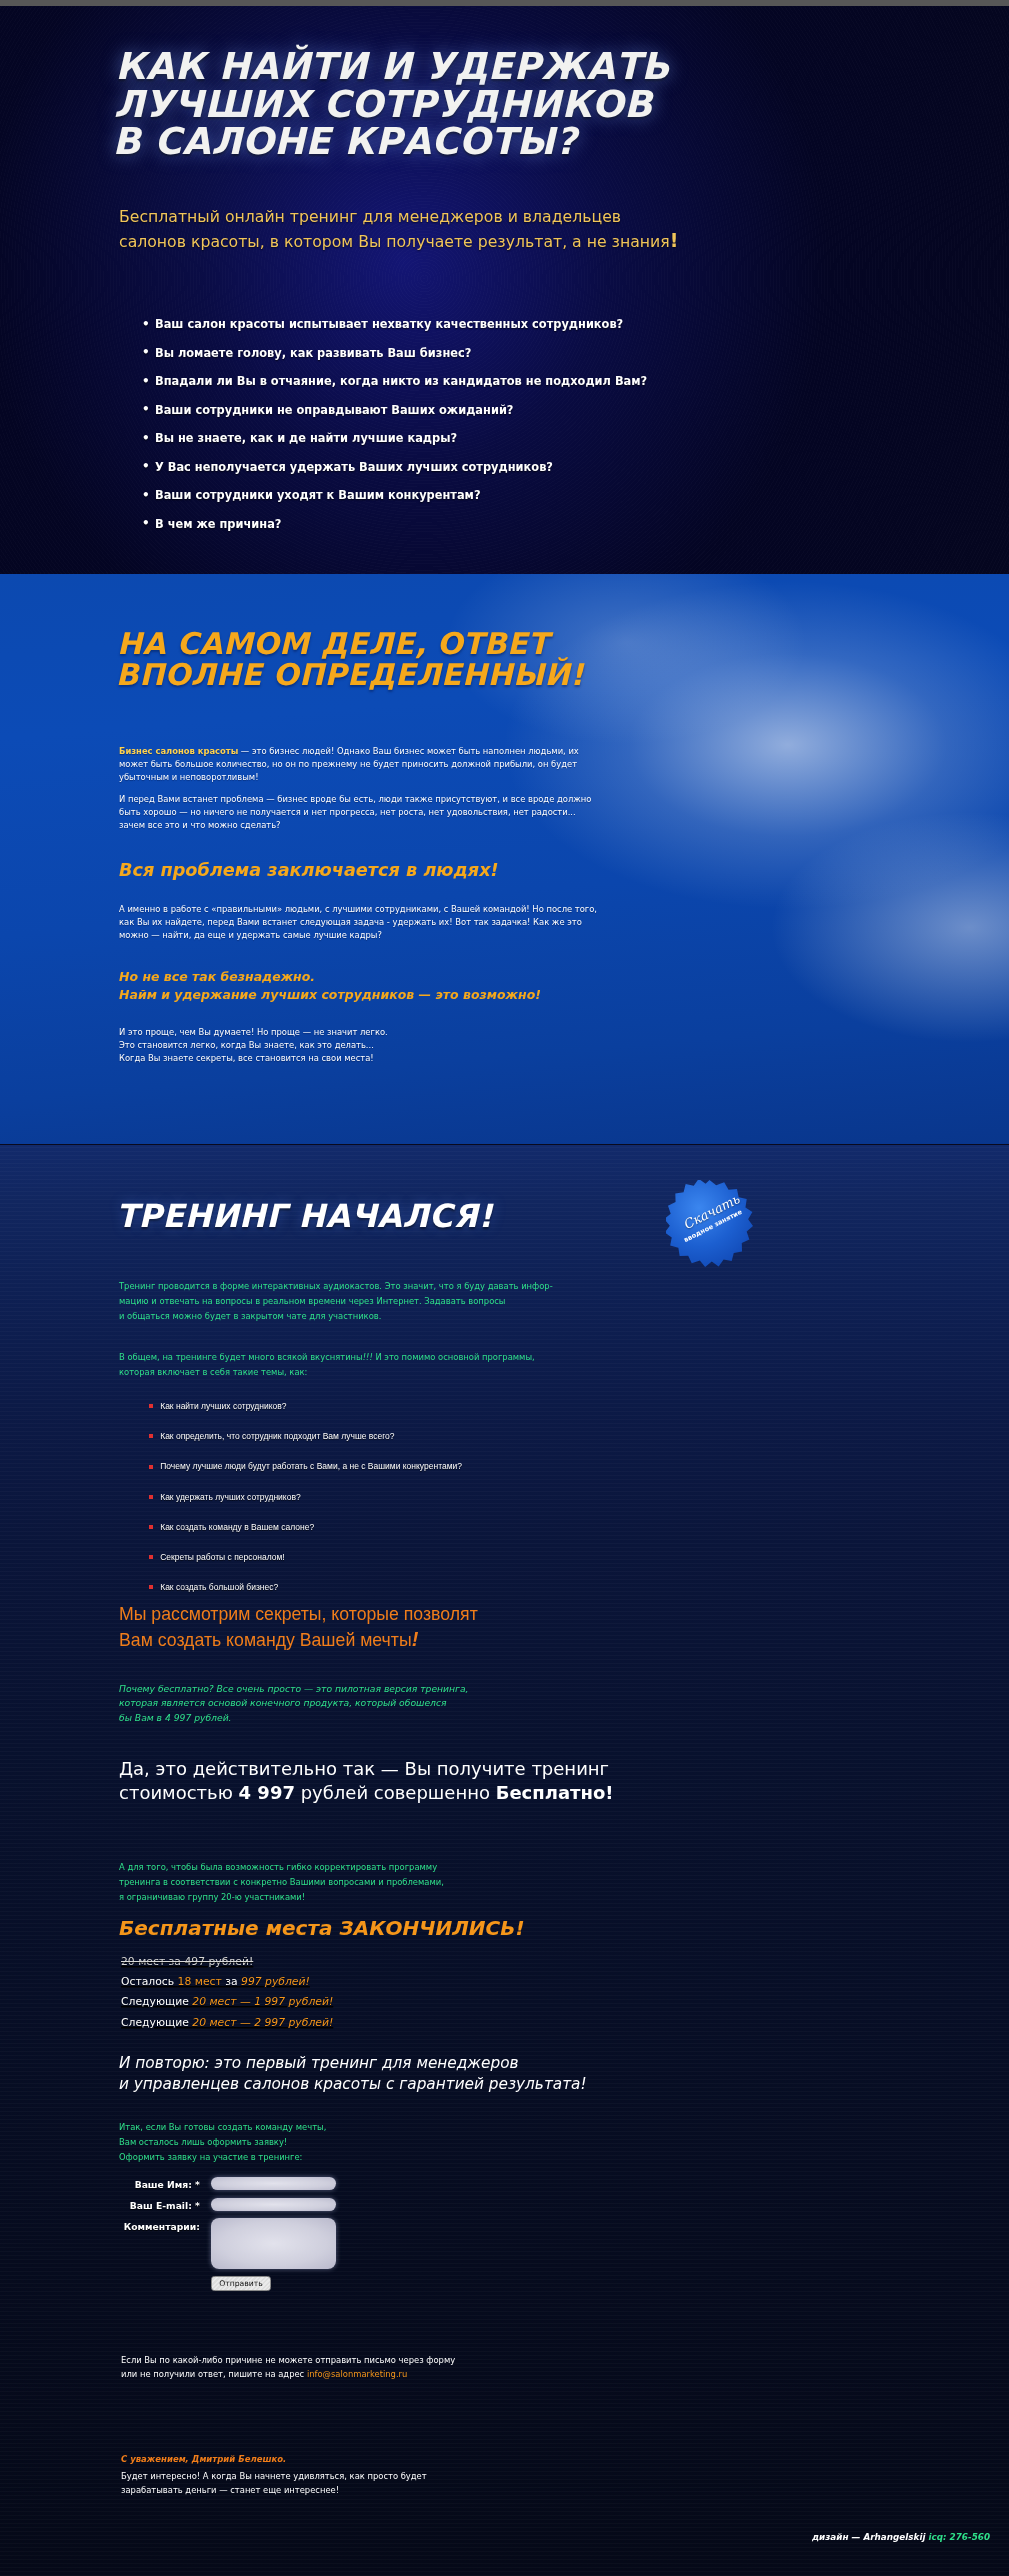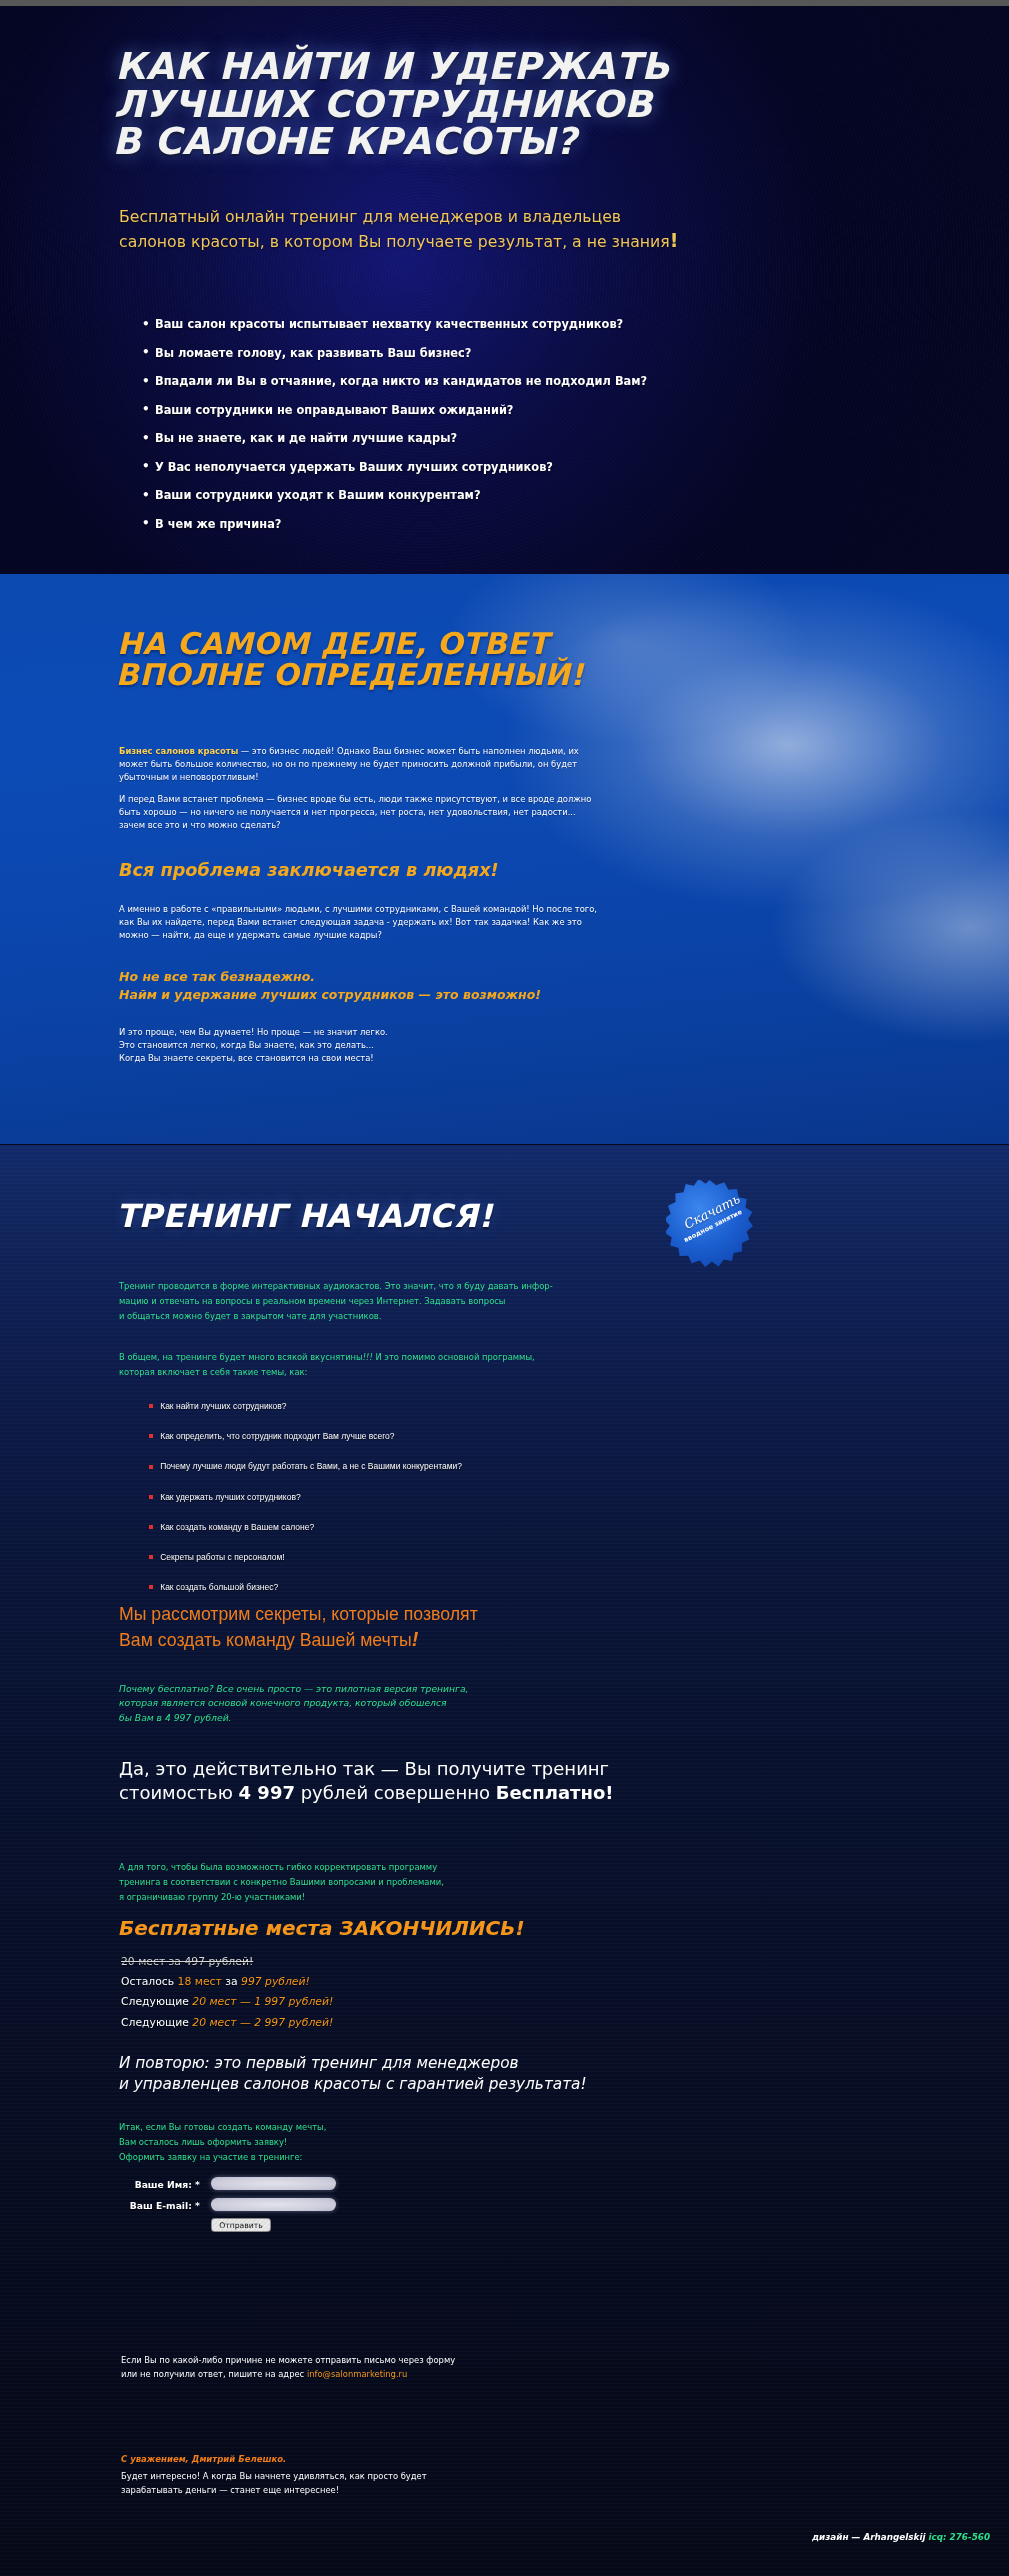--- a/index.html
+++ b/index.html
@@ -452,21 +452,21 @@
       </div>
 
       <p class="p3" style="top:715px;">
         <span>А для того, чтобы была возможность гибко корректировать программу</span><br>
         <span>тренинга в соответствии с конкретно Вашими вопросами и проблемами,</span><br>
         <span>я ограничиваю группу 20-ю участниками!</span>
       </p>
 
       <div class="h3-freegone" style="top:771px;">Бесплатные места ЗАКОНЧИЛИСЬ!</div>
 
-      <div class="prices" style="top:810px;">
+      <div class="prices" style="top:810px;text-decoration:underline;">
         <div>
           <span class="struck">20 мест за 497 рублей!</span>
         </div>
         <div>
           <span>Осталось </span><span class="or"> 18 мест </span><span>за </span><span class="or-i">997 рублей!</span>
         </div>
         <div>
           <span>Следующие </span><span class="or-i">20 мест — 1 997 рублей!</span>
         </div>
         <div>
@@ -487,20 +487,24 @@
 
       <form class="form">
         <div class="form-row">
           <div class="lbl">Ваше Имя: *</div>
           <input class="fld" type="text" value="" style="">
         </div>
         <div class="form-row">
           <div class="lbl">Ваш E-mail: *</div>
           <input class="fld" type="text" value="" style="">
         </div>
+        <div class="form-row">
+          <div class="lbl">Комментарии:</div>
+          <textarea class="fld area" style=""></textarea>
+        </div>
         <div class="sendrow">
           <button class="sendbtn" type="submit">Отправить</button>
         </div>
       </form>
 
       <p class="foot" style="top:1209px;">
         <span>Если Вы по какой-либо причине не можете отправить письмо через форму</span><br>
         <span>или не получили ответ, пишите на адрес </span><a href="#">info@salonmarketing.ru</a>
       </p>
 

